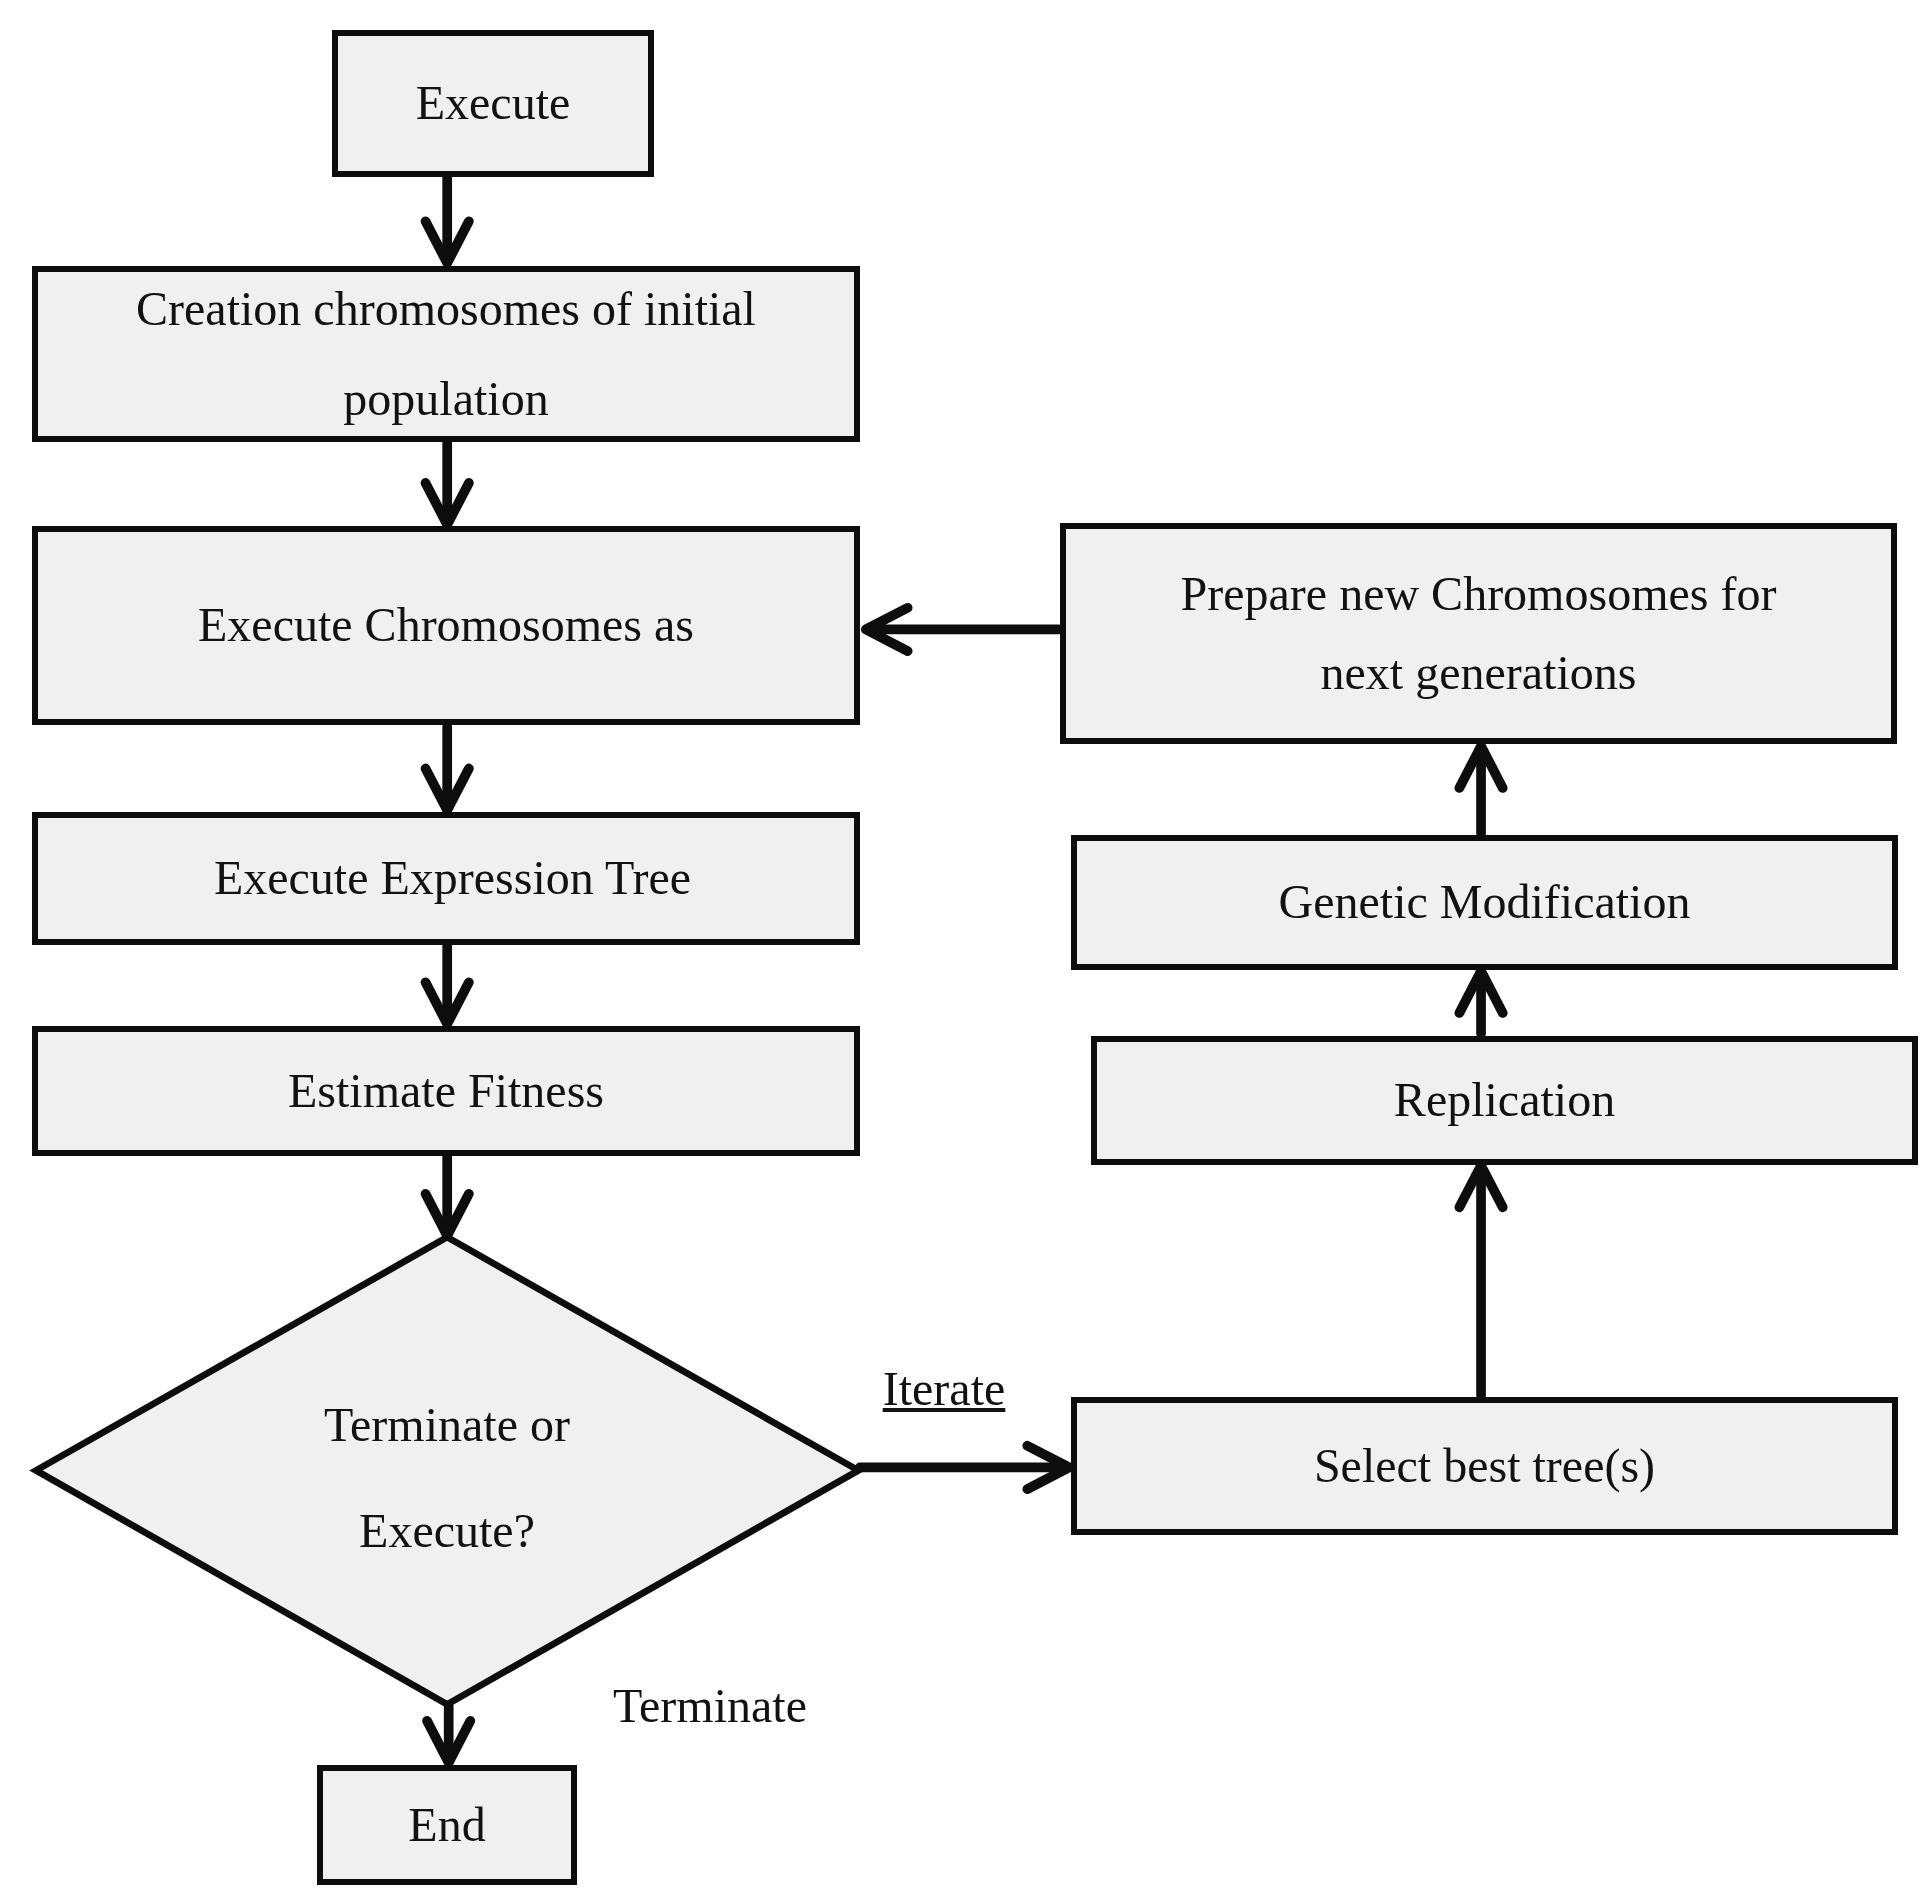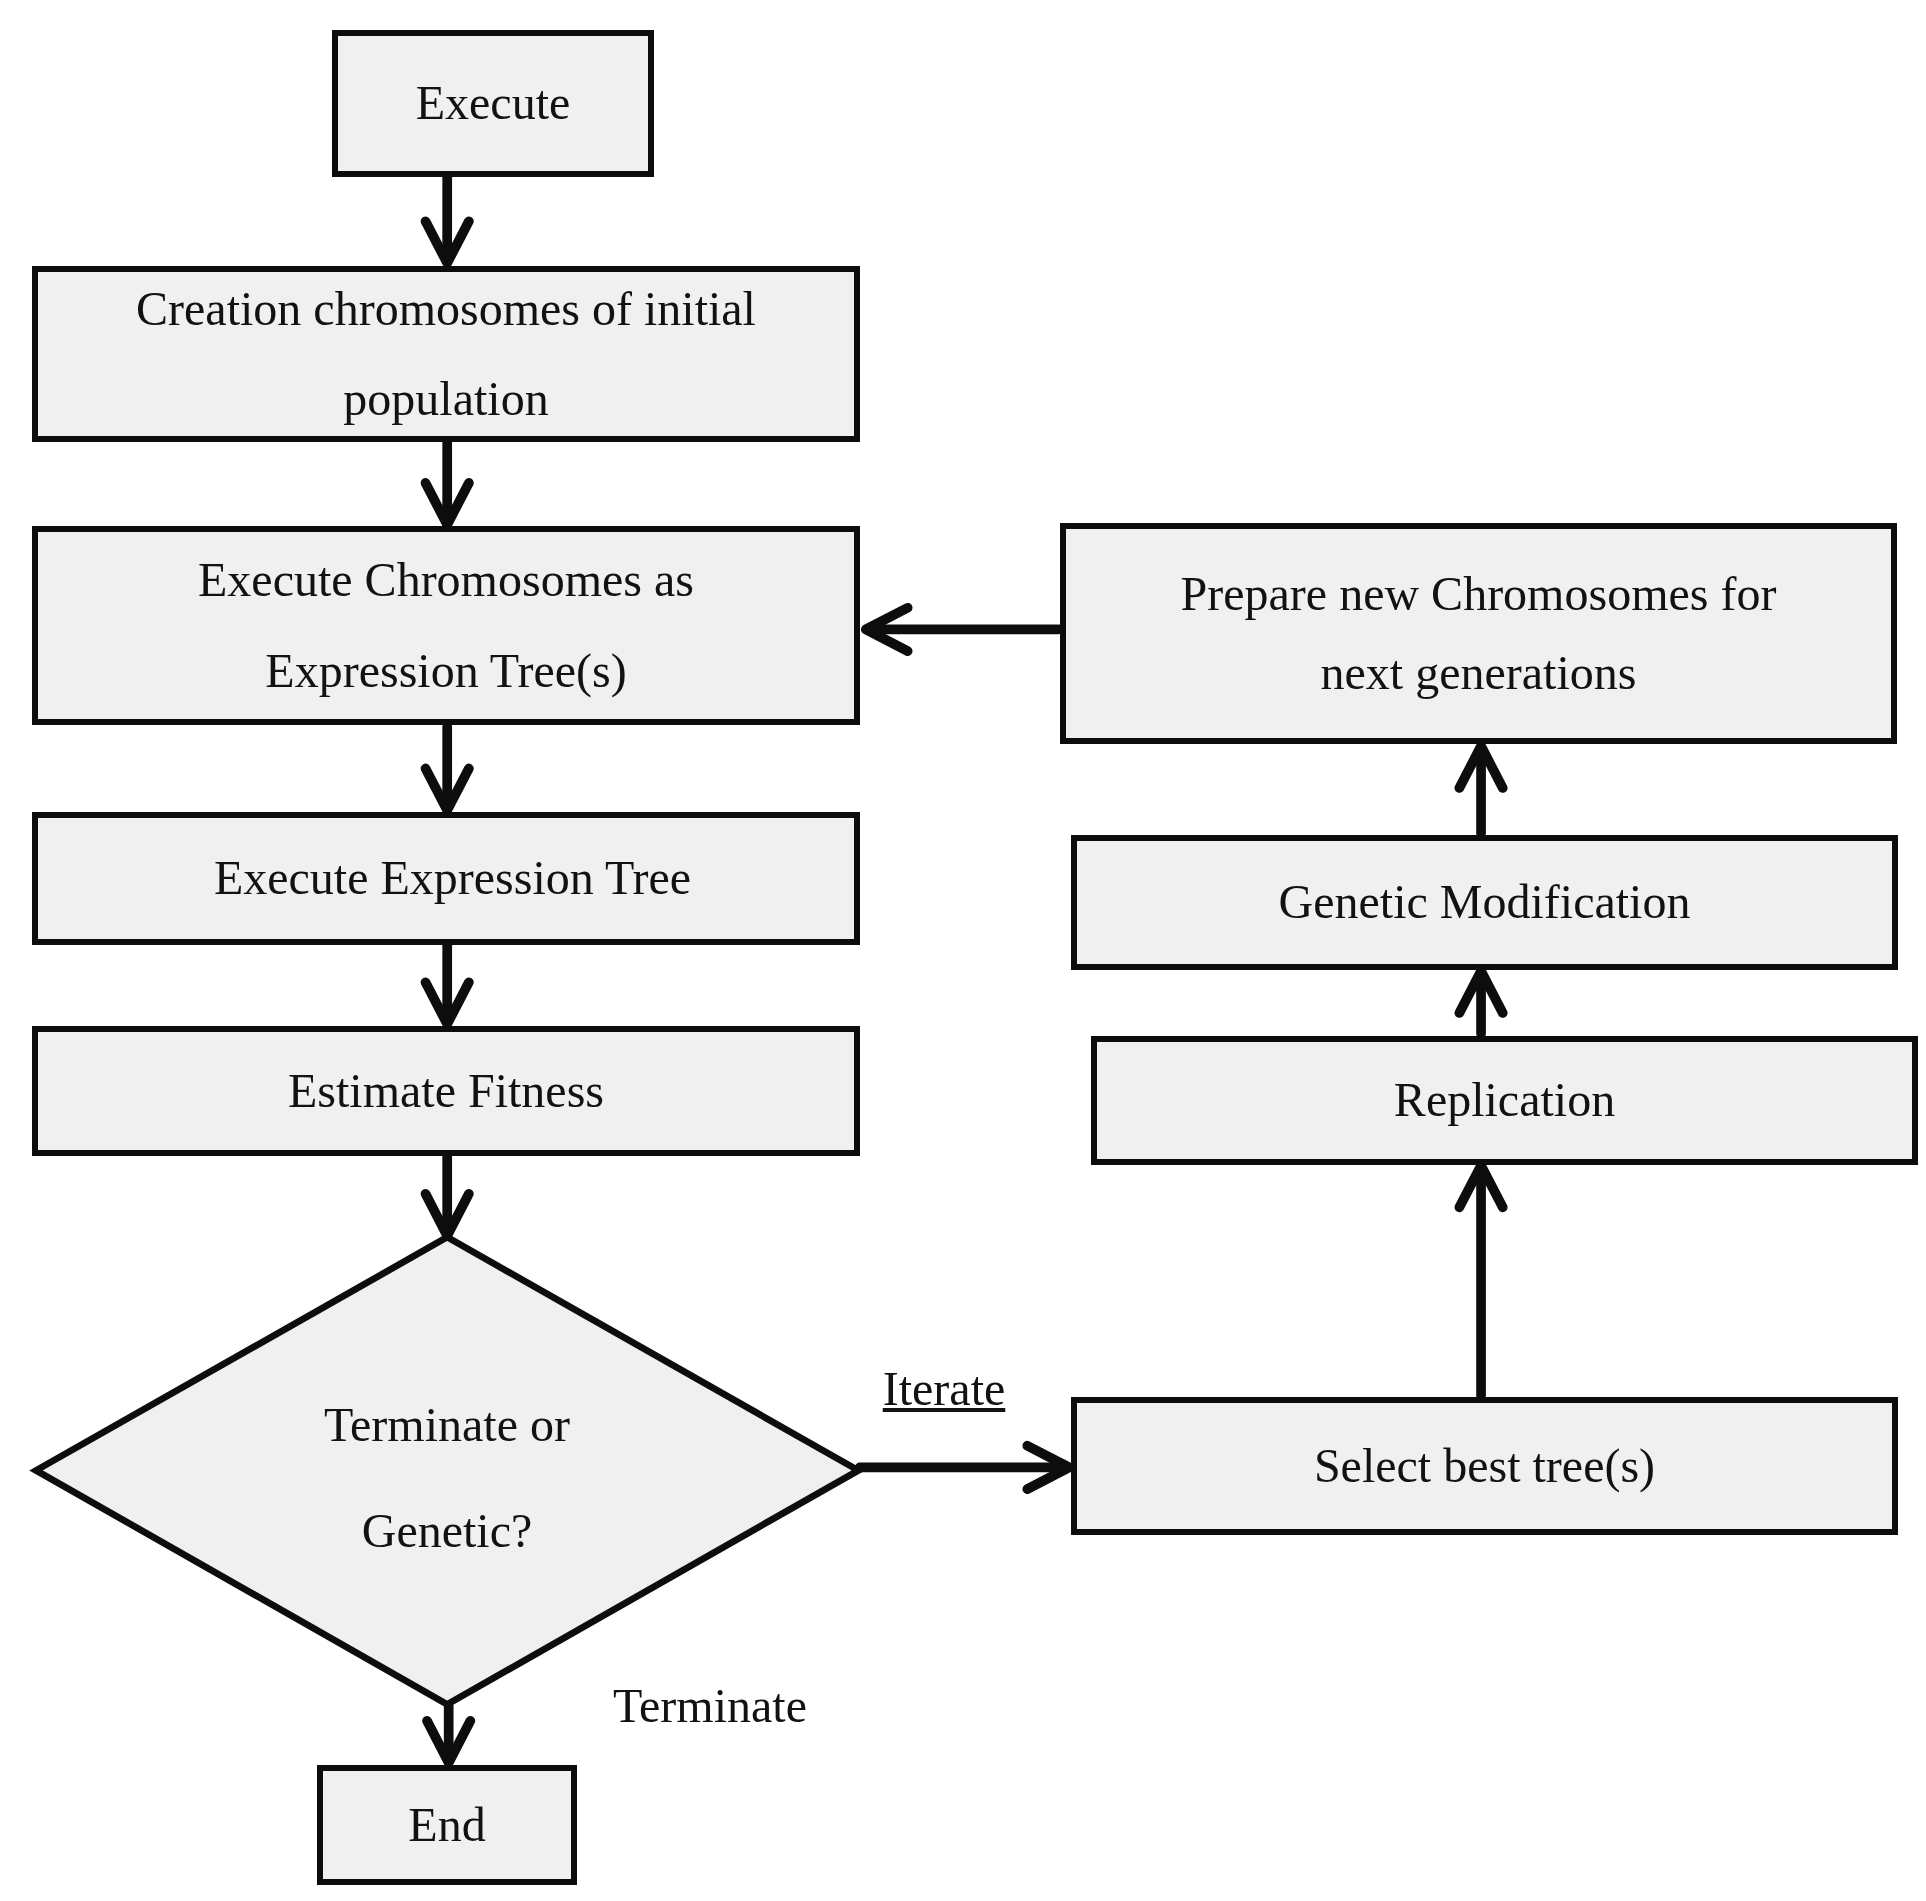--- a/index.html
+++ b/index.html
@@ -144,34 +144,33 @@
     <span>Execute</span>
   </div>
 
   <div class="node two-line" style="left:32px; top:266px; width:828px; height:176px;">
     <span>Creation chromosomes of initial</span>
     <span>population</span>
   </div>
 
   <div class="node two-line" style="left:32px; top:526px; width:828px; height:199px;">
     <span>Execute Chromosomes as</span>
-    <span>Expression Tree(s)</span>
   </div>
 
   <div class="node" style="left:32px; top:812px; width:828px; height:133px;padding-left:13px;">
     <span>Execute Expression Tree</span>
   </div>
 
   <div class="node" style="left:32px; top:1026px; width:828px; height:130px;">
     <span>Estimate Fitness</span>
   </div>
 
   <div class="diamond-text" style="left:148px; top:1401px; width:598px;">
     <span>Terminate or</span>
-    <span>Genetic?</span>
+    <span>Execute?</span>
   </div>
 
   <div class="node" style="left:317px; top:1765px; width:260px; height:120px;">
     <span>End</span>
   </div>
 
   <div class="node two-line" style="left:1060px; top:523px; width:837px; height:221px;gap:28px;">
     <span>Prepare new Chromosomes for</span>
     <span>next generations</span>
   </div>

